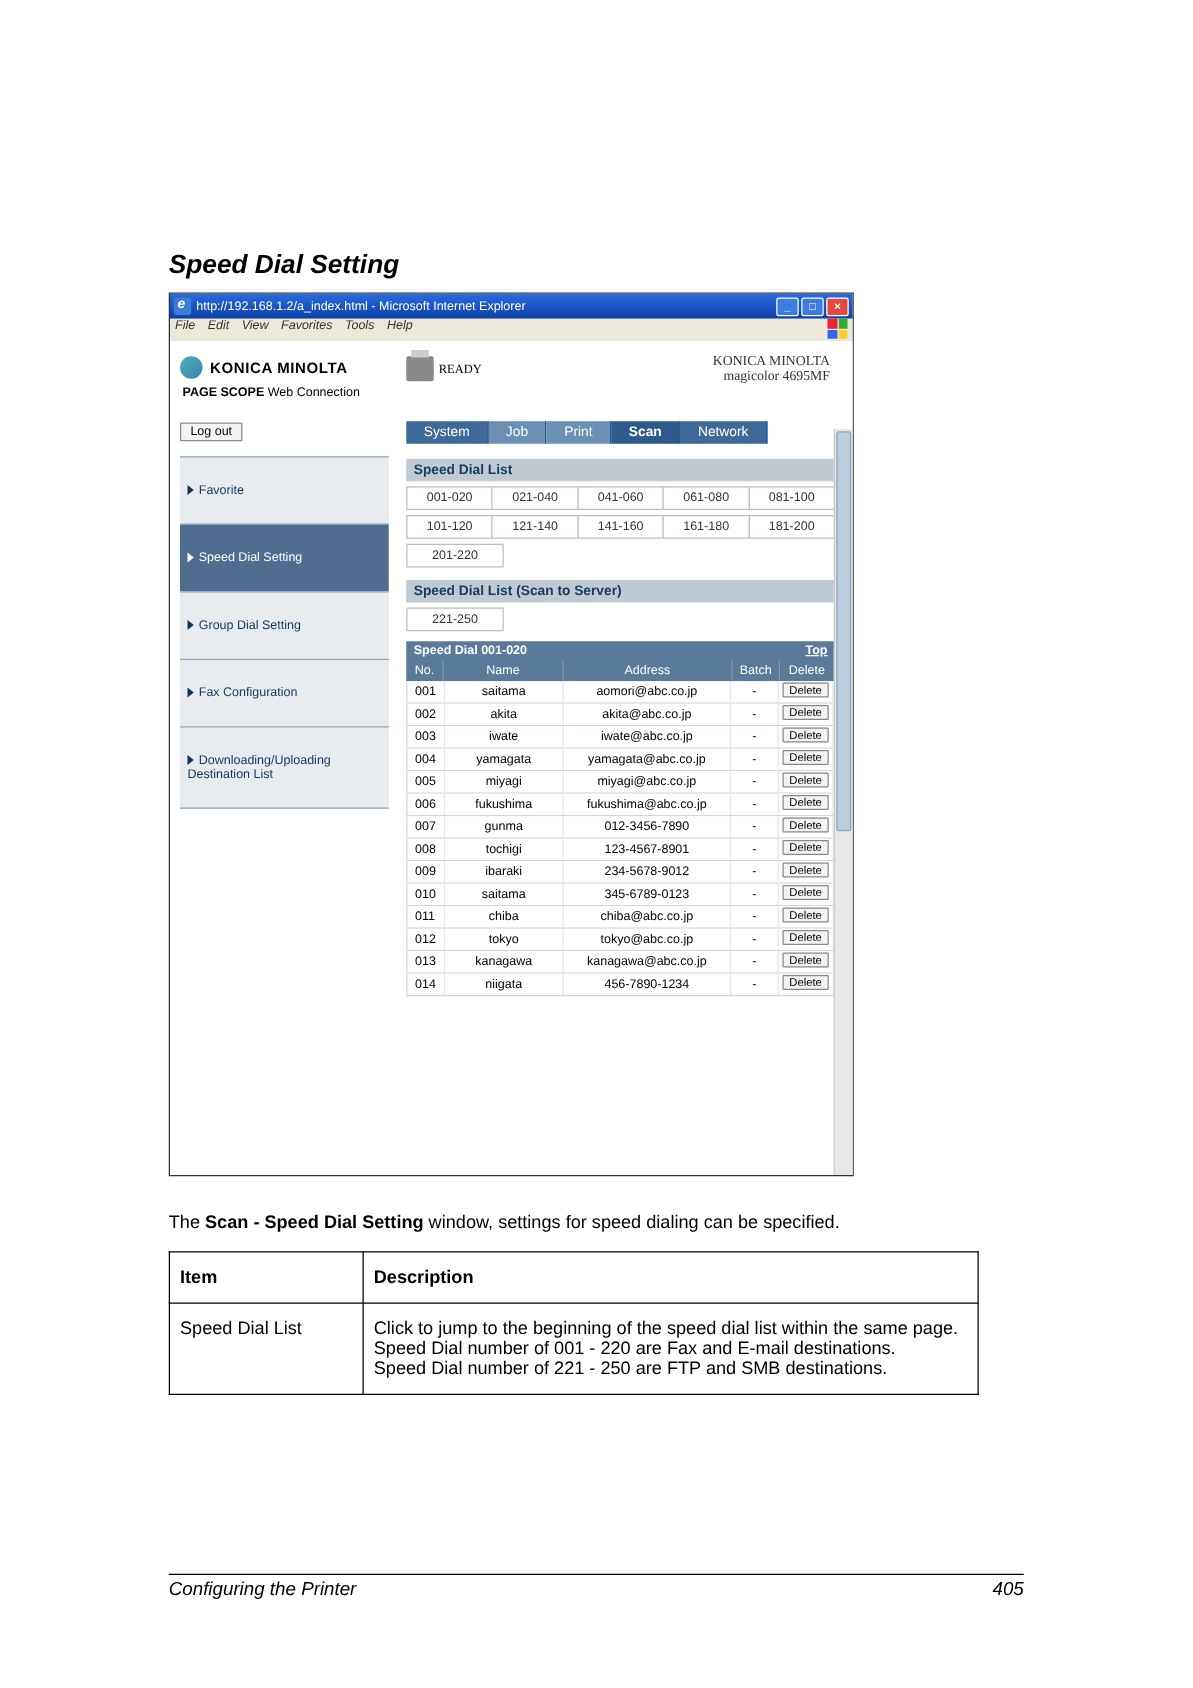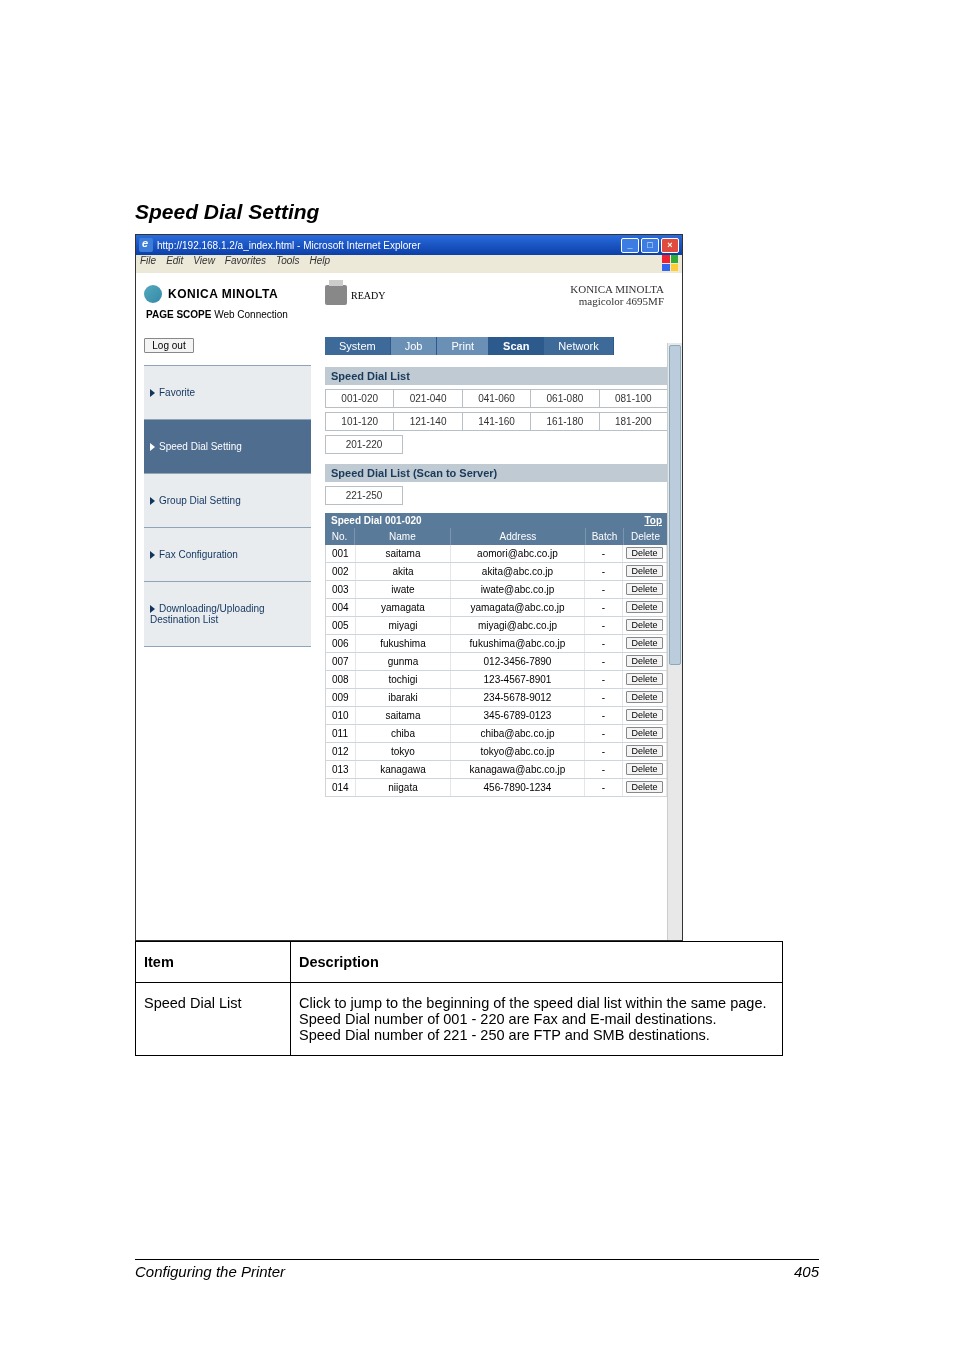--- a/index.html
+++ b/index.html
@@ -339,20 +339,23 @@
             </div>
           </div>
 
         <div class="scrollbar">
           <div class="scroll-thumb"></div>
         </div>
       </div>
     </div>
   </div>
 
+  <p class="below-text">
+    <span>The </span><span class="bold">Scan - Speed Dial Setting</span><span> window, settings for speed dialing can be specified.</span>
+  </p>
 
   <table class="desc-table">
     <tbody>
         <tr>
       <th class="col1">Item</th>
       <th>Description</th>
     </tr>
     <tr>
       <td class="col1">Speed Dial List</td>
       <td id="desc-cell">Click to jump to the beginning of the speed dial list within the same page.<br>Speed Dial number of 001 - 220 are Fax and E-mail destinations.<br>Speed Dial number of 221 - 250 are FTP and SMB destinations.</td>

